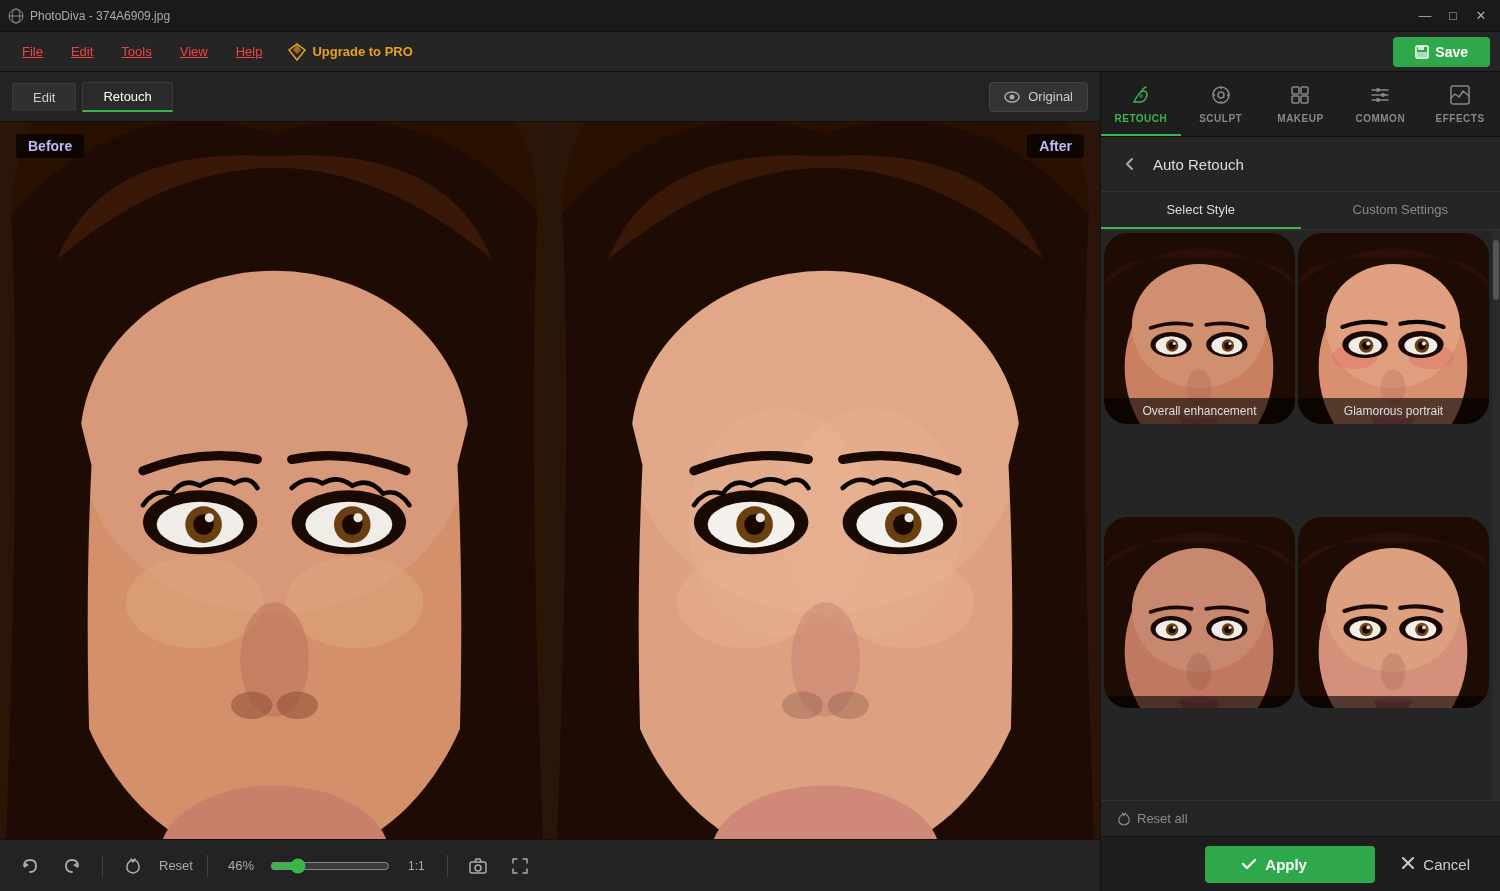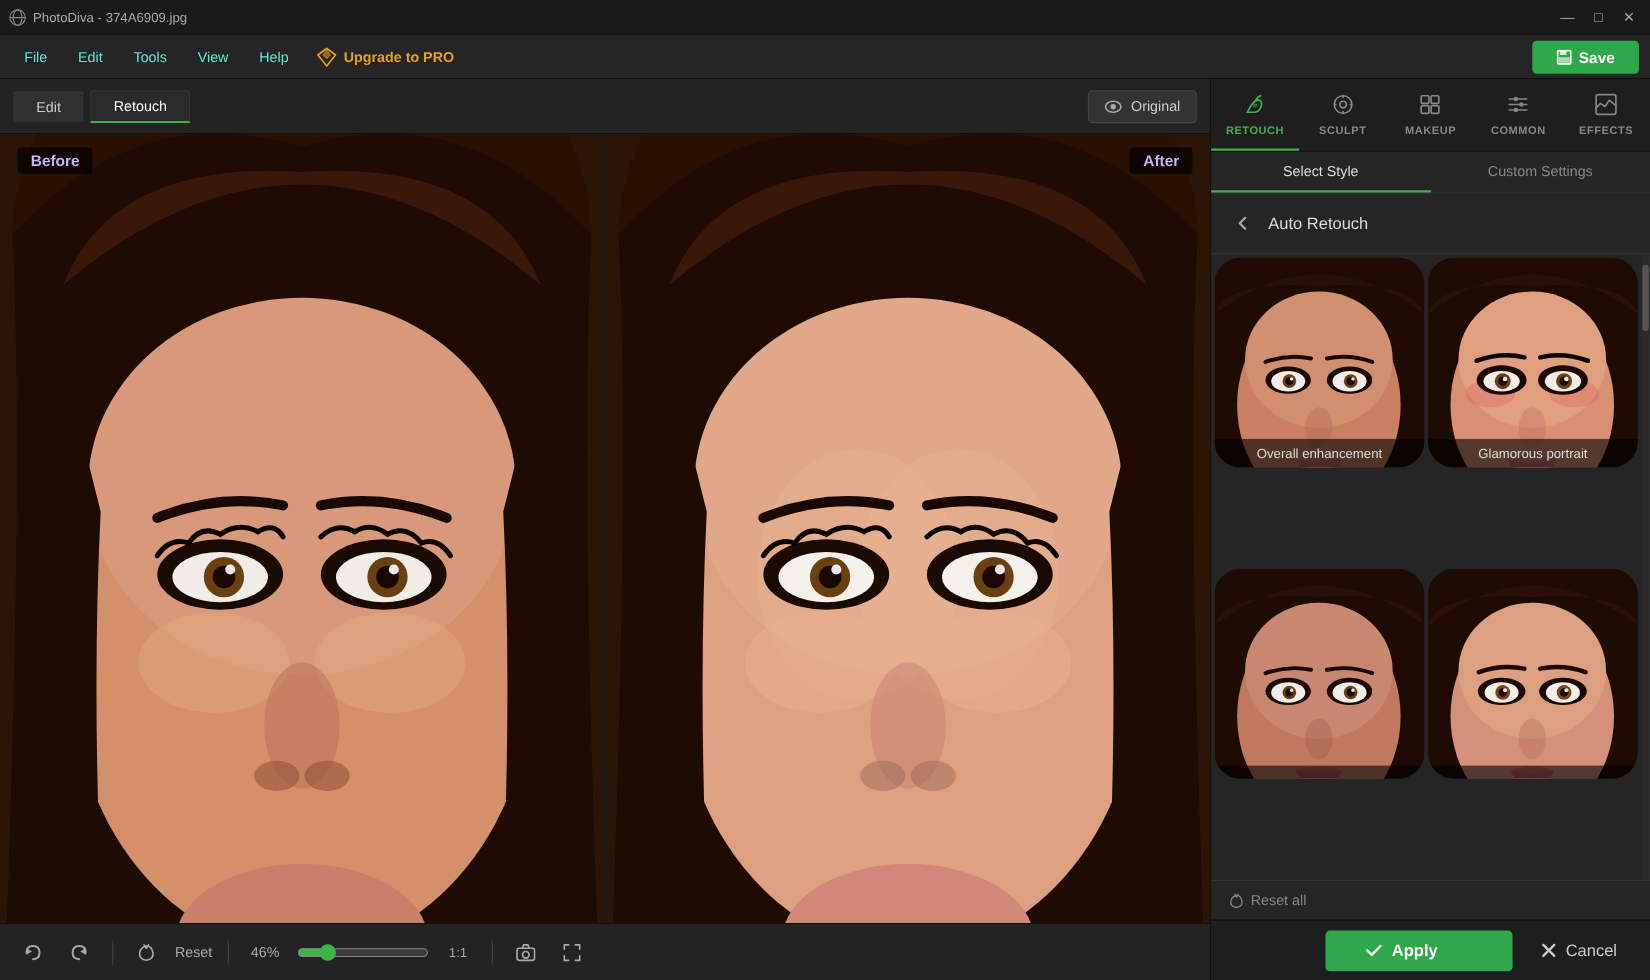--- a/index.html
+++ b/index.html
@@ -57,23 +57,24 @@
       background: #252525;
       display: flex;
       align-items: center;
       padding: 0 10px;
       gap: 4px;
       border-bottom: 1px solid #111;
     }
     .menu-item {
       padding: 4px 12px;
       font-size: 13px;
-      color: #5eead4;
+      color: #ef4444;
       cursor: pointer;
       border-radius: 3px;
+      text-decoration: underline;
     }
     #upgrade-btn {
       display: flex;
       align-items: center;
       gap: 6px;
       color: #e8a020;
       font-size: 13px;
       cursor: pointer;
       padding: 4px 10px;
     }
@@ -250,21 +251,20 @@
       min-width: 170px;
     }
     #cancel-btn {
       background: transparent;
       color: #ccc;
       border: none;
       font-size: 15px;
       cursor: pointer;
       padding: 10px 16px;
       display: flex;
-      align-items: center;
       gap: 8px;
     }
 
     
     #right-panel {
       width: 400px;
       background: #252525;
       display: flex;
       flex-direction: column;
       border-left: 1px solid #111;
@@ -710,32 +710,32 @@
             <rect x="2" y="2" width="18" height="18" rx="2" fill="none" stroke="currentColor" stroke-width="1.5"></rect>
             <polyline points="2,14 6,10 10,13 14,7 20,12" fill="none" stroke="currentColor" stroke-width="1.5" stroke-linecap="round" stroke-linejoin="round"></polyline>
           </svg>
         </span>
         <span class="tab-label">EFFECTS</span>
       </div>
     </div>
 
     <div id="panel-content">
 
-      <div id="sub-tabs">
-        <div class="sub-tab active">Select Style</div>
-        <div class="sub-tab">Custom Settings</div>
-      </div>
-
       <div id="panel-header">
         <div id="back-btn">
           <svg width="16" height="16" viewBox="0 0 16 16">
             <path d="M10,3 L5,8 L10,13" stroke="#aaa" stroke-width="2" fill="none" stroke-linecap="round" stroke-linejoin="round"></path>
           </svg>
         </div>
         <span id="panel-title">Auto Retouch</span>
+      </div>
+
+      <div id="sub-tabs">
+        <div class="sub-tab active">Select Style</div>
+        <div class="sub-tab">Custom Settings</div>
       </div>
 
       <div style="display:flex;flex:1">
         <div id="style-grid">
 
           <div class="style-item">
             <svg viewBox="0 0 185 230" width="100%" height="100%" preserveAspectRatio="xMidYMin slice">
               <rect width="185" height="230" fill="#1e0c04"></rect>
               <path d="M0,50 Q92,-20 185,50 Q175,20 92,25 Q9,20 0,50Z" fill="#2a1008"></path>
               <ellipse cx="92" cy="130" rx="72" ry="90" fill="#c88060"></ellipse>

